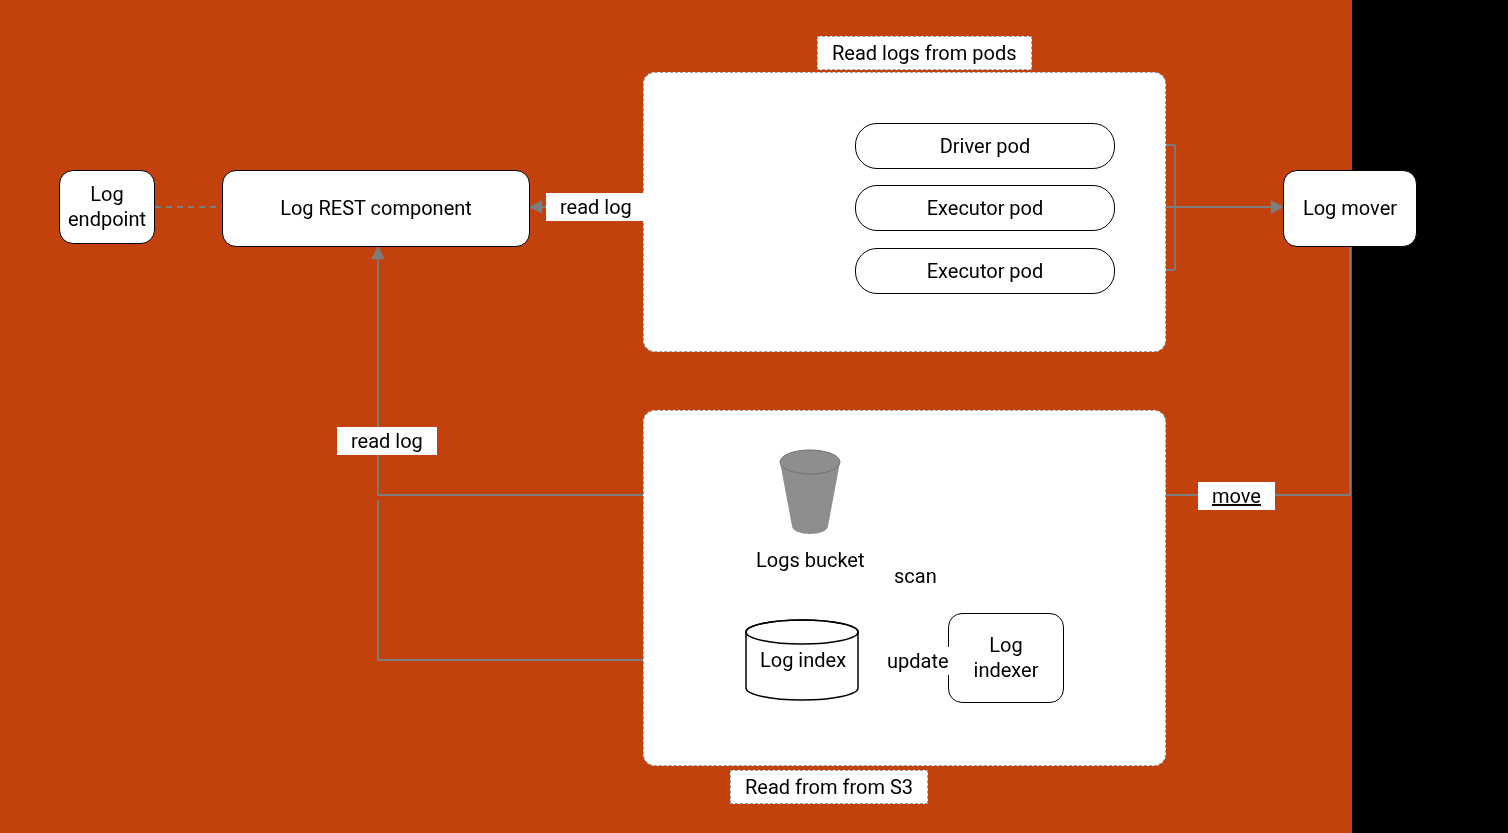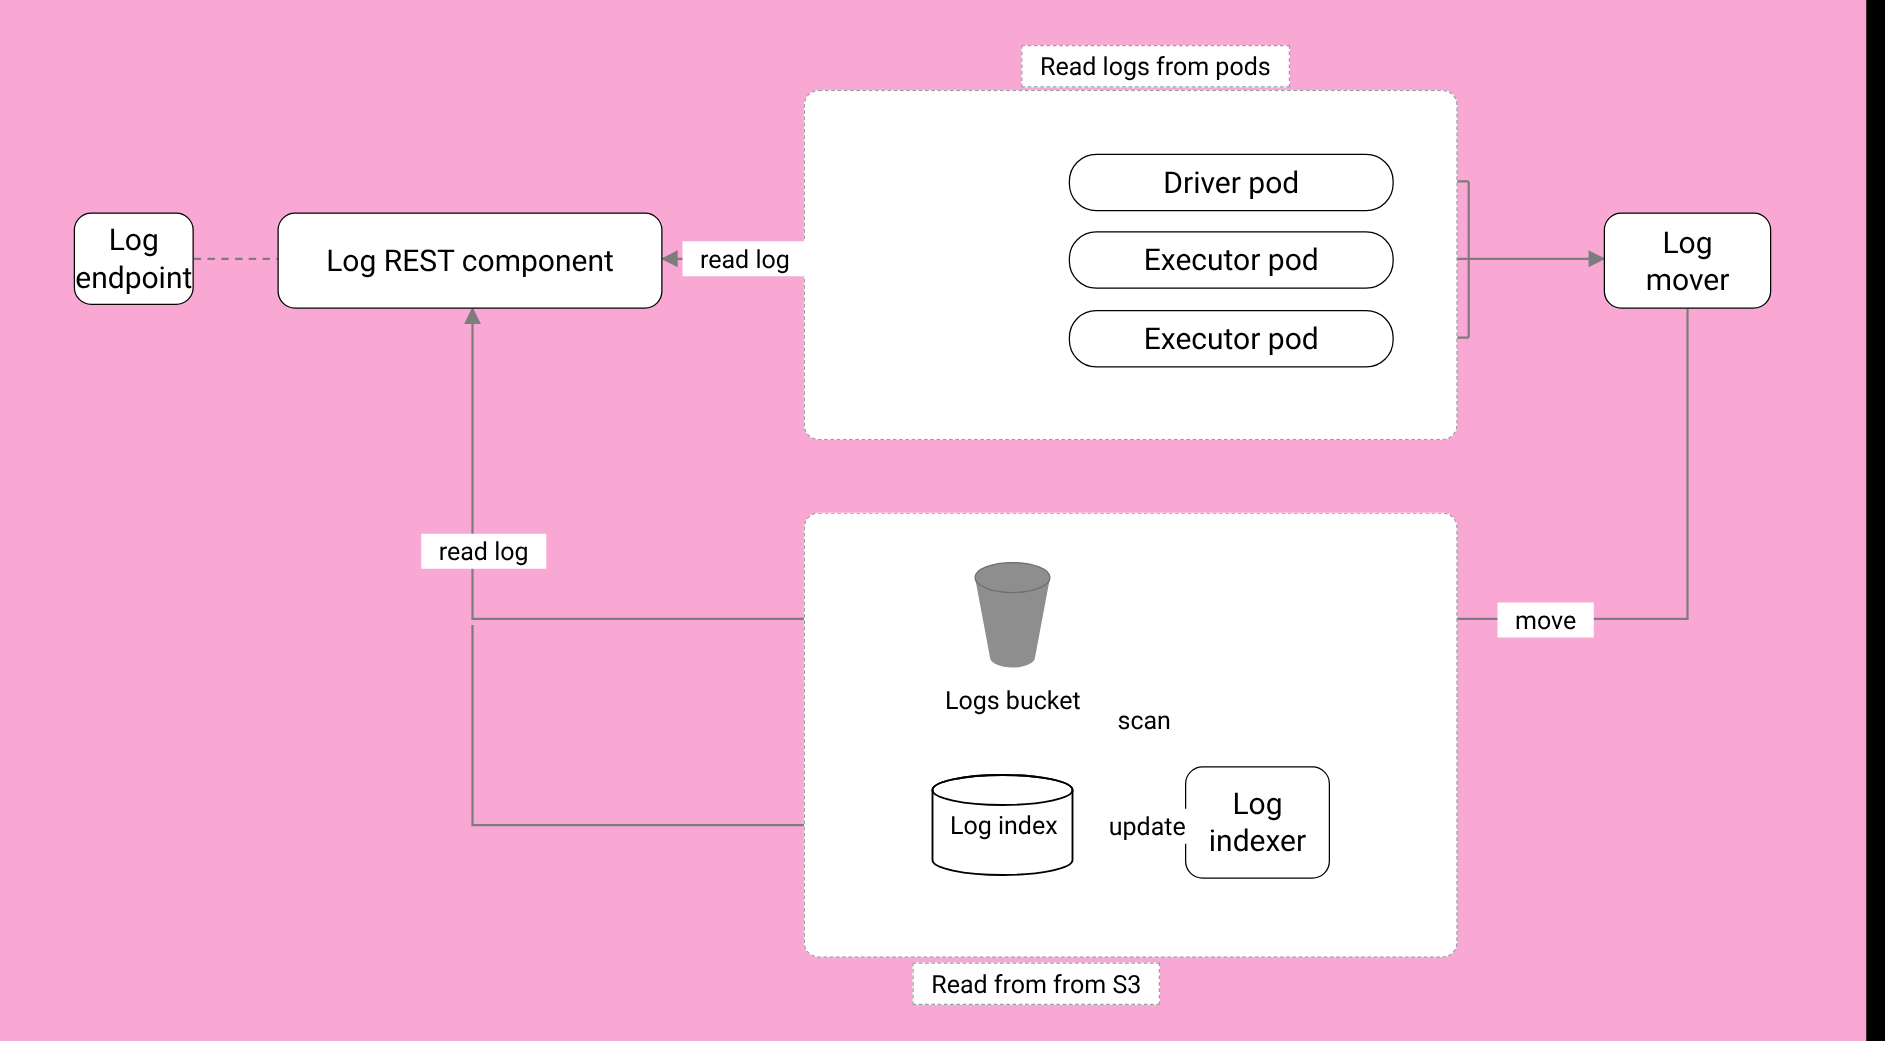--- a/index.html
+++ b/index.html
@@ -3,36 +3,36 @@
 <meta charset="utf-8">
 <style>
   html, body {
     margin: 0;
     padding: 0;
     background: #000;
     font-family: -apple-system, BlinkMacSystemFont, "Segoe UI", Roboto, Helvetica, Arial, sans-serif;
   }
   .stage {
     position: relative;
-    width: 1493px;
+    width: 1352px;
     height: 833px;
-    background: #f9a8d4;
+    background: #c2410c;
   }
   svg { position: absolute; top: 0; left: 0; }
 
   .box, .podbox, .groupbox {
     position: absolute;
     background: #fff;
     border: 1.5px solid #000;
     box-sizing: border-box;
     display: flex;
     align-items: center;
     justify-content: center;
     text-align: center;
-    font-size: 24px;
+    font-size: 20px;
     line-height: 1.25;
     padding: 22px 12px;
   }
   .box { border-radius: 14px; }
   .podbox { border-radius: 22px; }
   .groupbox {
     background: #fff;
     border: 1.5px dashed #9aa0a6;
     border-radius: 12px;
   }
@@ -134,17 +134,17 @@
       <ellipse cx="60" cy="14" rx="56" ry="12" fill="none" stroke="#000" stroke-width="1.5"></ellipse>
     </svg>
   </div>
   <div class="shape-label" style="left:760px; top:648px;">Log index</div>
 
   <div class="box" style="left:948px; top:613px; width:116px; height:90px; white-space:pre-line;">Log
 indexer</div>
 
   <div class="edge-label" style="left:546px; top:193px;">read log</div>
   <div class="edge-label" style="left:337px; top:427px;">read log</div>
-  <div class="edge-label" style="left:1198px; top:482px;">move</div>
+  <div class="edge-label" style="left:1198px; top:482px;text-decoration:underline;">move</div>
   <div class="edge-label" style="left:880px; top:562px;text-align:right;">scan</div>
   <div class="edge-label" style="left:873px; top:647px;">update</div>
 
 </div>
 
 </body></html>

